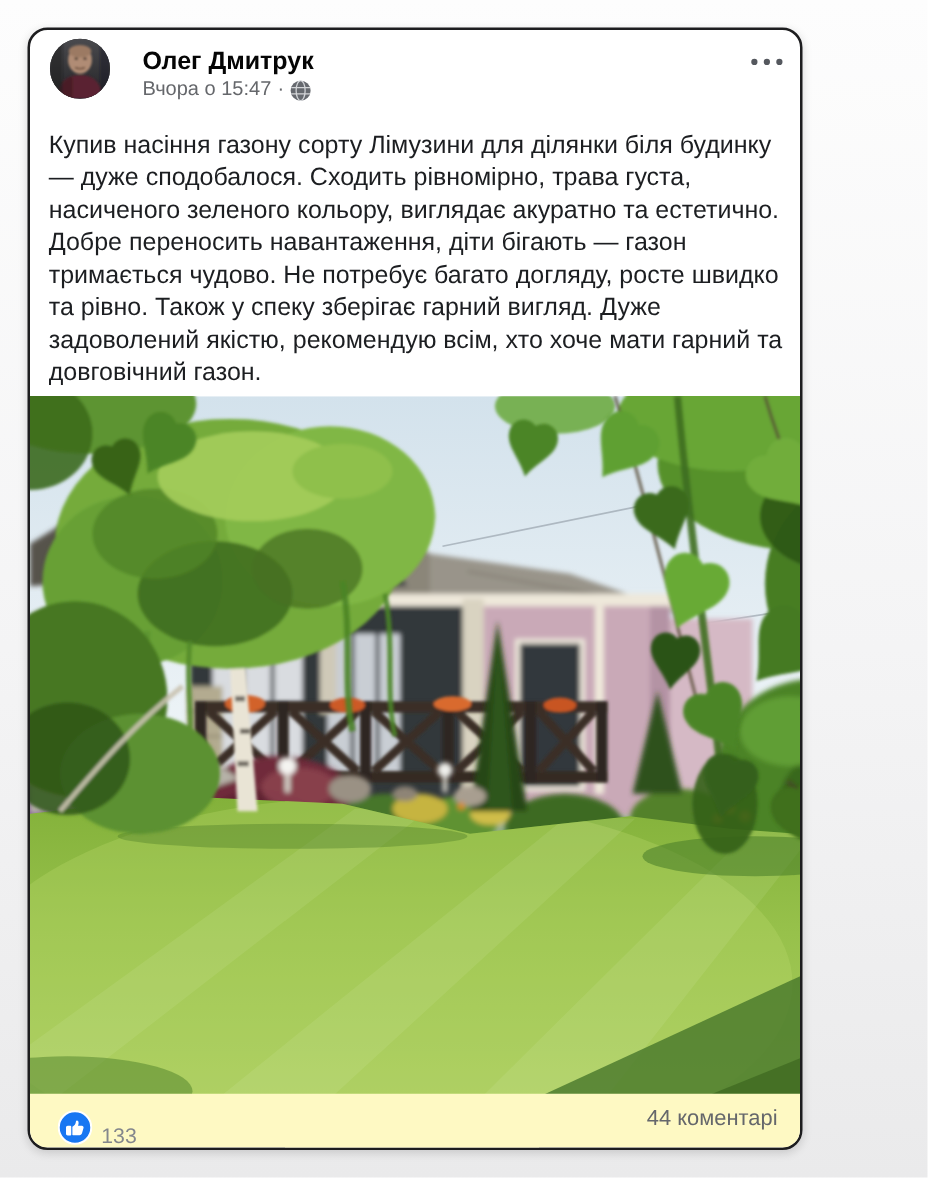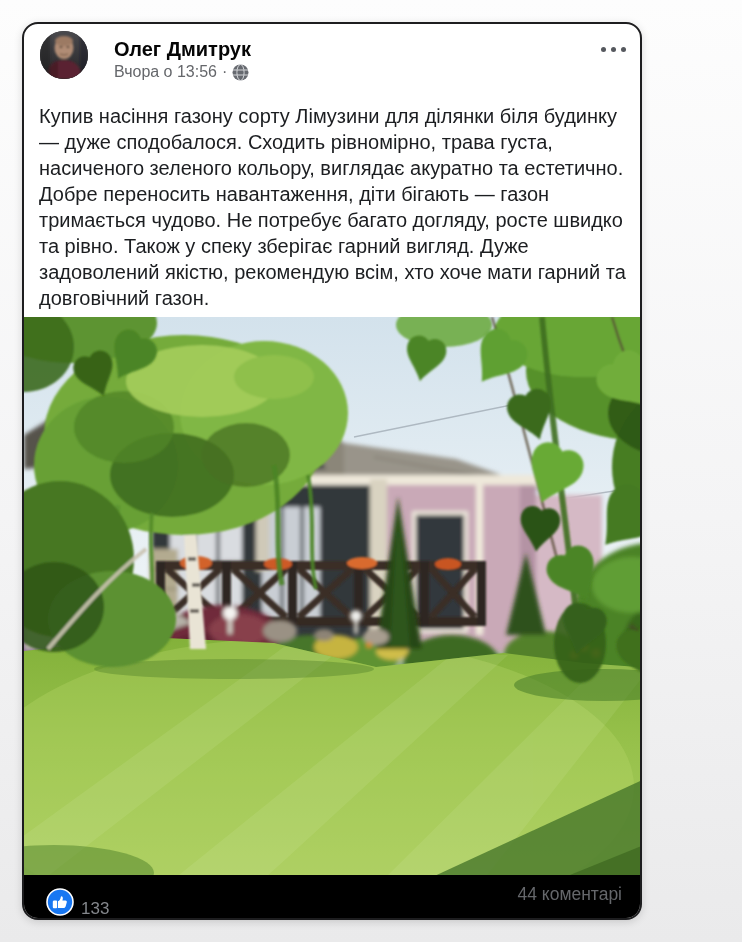--- a/index.html
+++ b/index.html
@@ -18,21 +18,21 @@
   .hinfo{margin-left:26px;padding-top:8px;}
   .author{font-size:20px;font-weight:bold;color:#050505;line-height:22px;}
   .meta{margin-top:3px;display:flex;align-items:center;gap:5px;font-size:16px;color:#65676b;}
   .menu{position:absolute;top:14px;right:14px;width:40px;height:22px;display:flex;align-items:center;justify-content:flex-end;gap:5px;cursor:pointer;}
   .menu i{width:5px;height:5px;border-radius:50%;background:#55585e;display:block;}
   .body-text{
     position:absolute;top:79px;left:15px;right:14px;
     font-size:20px;line-height:26px;color:#1c1e21;letter-spacing:0;
   }
   .photo{position:absolute;top:293px;left:0;width:694px;height:562px;display:block;}
-  .footer{position:absolute;left:0;right:0;bottom:0;height:43px;background:#000000;}
+  .footer{position:absolute;left:0;right:0;bottom:0;height:43px;background:#fef9c3;}
   .like-badge{position:absolute;left:22px;bottom:2px;width:28px;height:28px;}
   .like-count{position:absolute;left:57px;bottom:0px;font-size:17px;color:#84878c;line-height:19px;}
   .comments{position:absolute;right:18px;bottom:13px;font-size:17.5px;color:#65676b;cursor:pointer;}
 </style>
 </head>
 <body>
 
 <div class="card">
 
   <div class="header">
@@ -57,21 +57,21 @@
           <ellipse cx="28" cy="16" rx="1.4" ry="1" fill="#4a3a30"></ellipse>
           <path d="M20,23 Q24,25 28,23" stroke="#6e503e" stroke-width="1.2" fill="none"></path>
           <rect x="0" y="0" width="10" height="48" fill="#1d1d20" opacity="0.55"></rect>
           <rect x="40" y="0" width="8" height="48" fill="#1d1d20" opacity="0.45"></rect>
         </g>
       </svg>
     </div>
     <div class="hinfo">
       <div class="author">Олег Дмитрук</div>
       <div class="meta">
-        <span>Вчора о 13:56</span>
+        <span>Вчора о 15:47</span>
         <span>·</span>
         <svg width="17" height="17" viewBox="0 0 17 17">
           <circle cx="8.5" cy="8.5" r="8" fill="#66696f"></circle>
           <g stroke="#dfe1e4" stroke-width="1" fill="none" opacity="0.9">
             <ellipse cx="8.5" cy="8.5" rx="3.6" ry="8"></ellipse>
             <path d="M1,6 H16 M1,11 H16"></path>
           </g>
         </svg>
       </div>
     </div>

